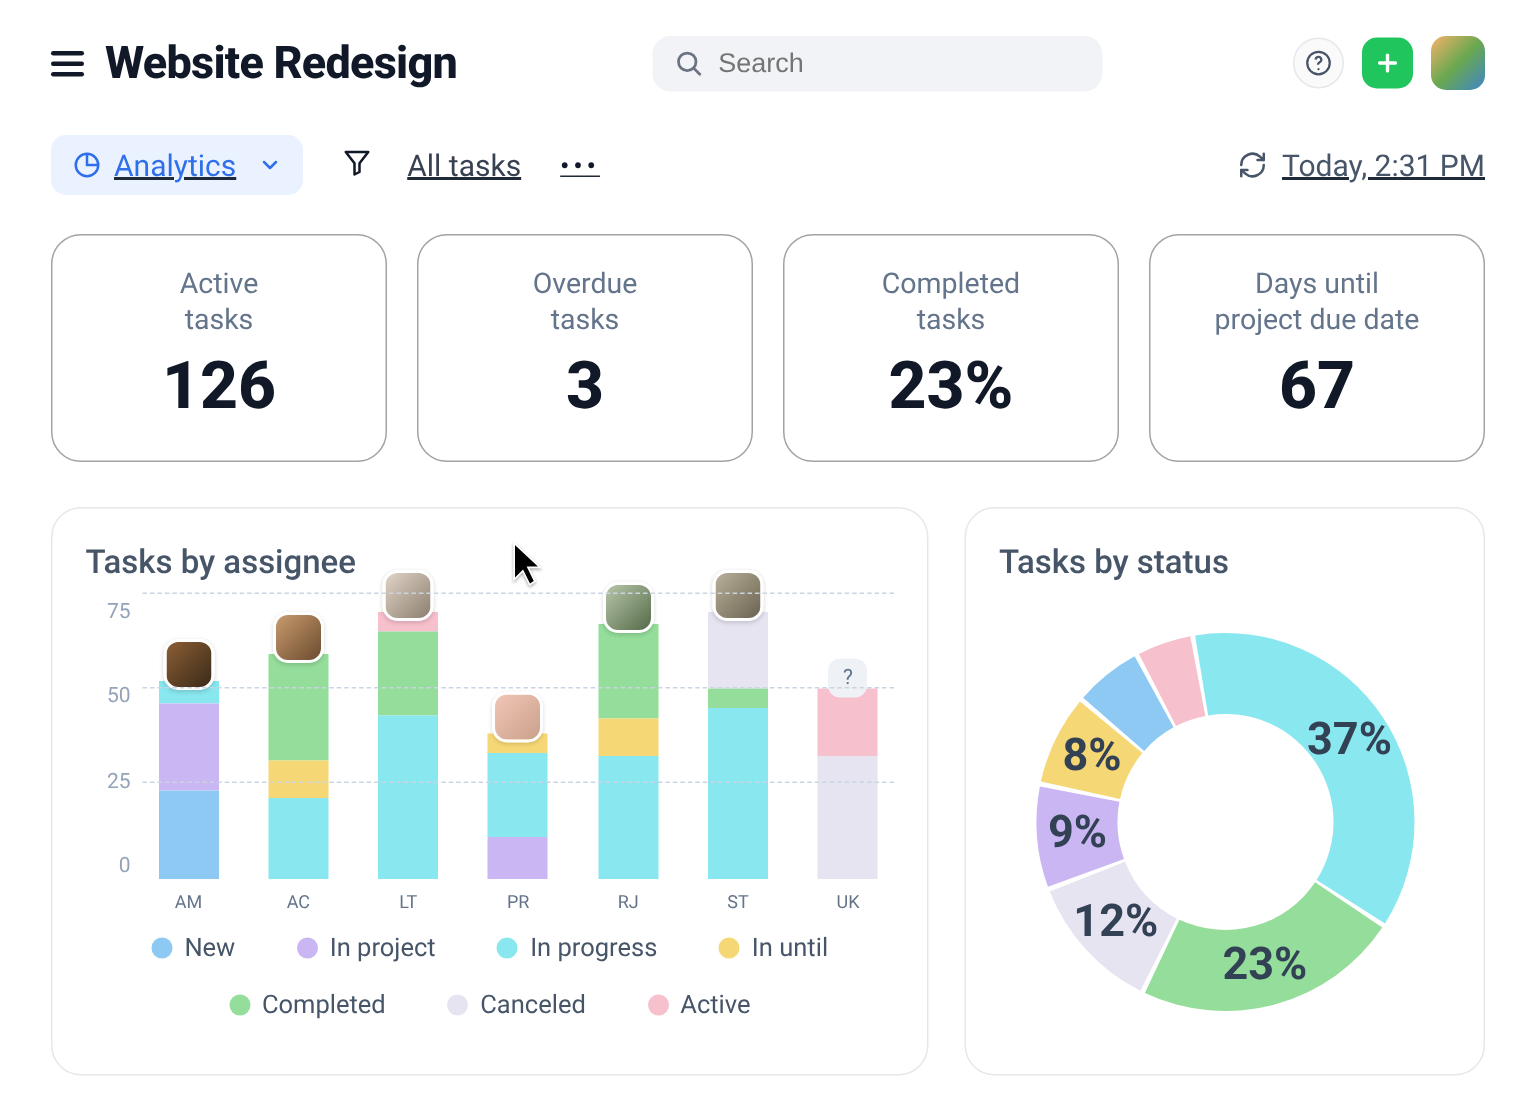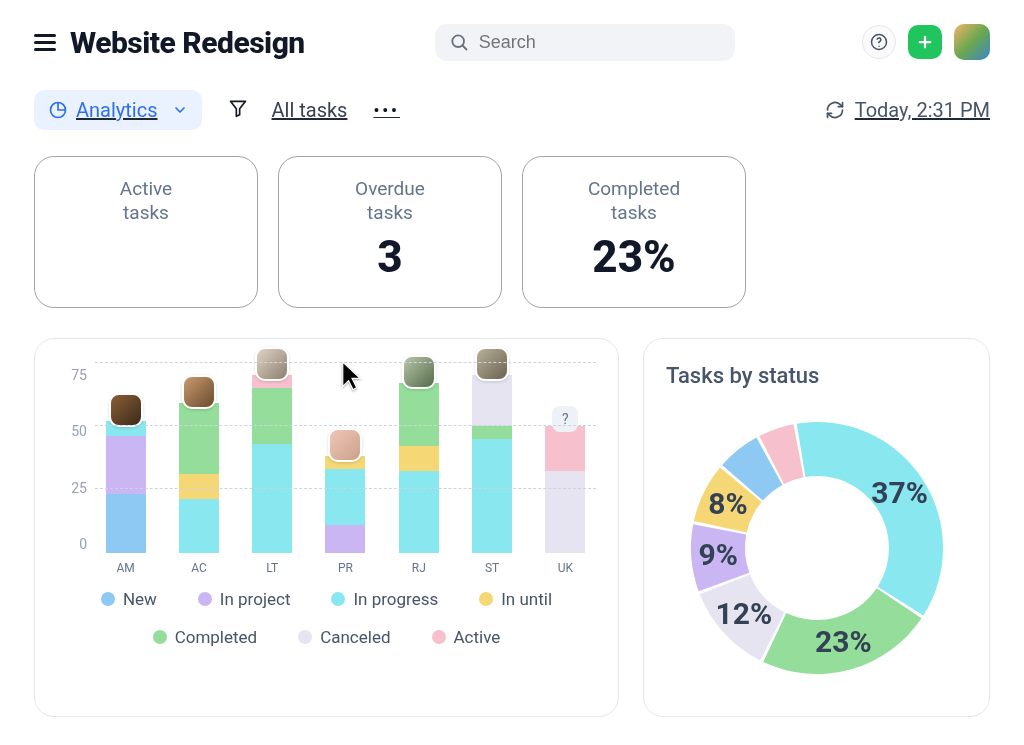--- a/index.html
+++ b/index.html
@@ -140,36 +140,43 @@
         <path d="M3 21v-5h5"></path>
       </svg>
     <span>Today, 2:31 PM</span>
   </div>
 </div>
 
 <div class="stats">
   <div class="stat-card">
     <div class="stat-label">Active
 tasks</div>
+    <div class="stat-value">126</div>
   </div>
   <div class="stat-card">
     <div class="stat-label">Overdue
 tasks</div>
     <div class="stat-value">3</div>
   </div>
   <div class="stat-card">
     <div class="stat-label">Completed
 tasks</div>
     <div class="stat-value">23%</div>
   </div>
+  <div class="stat-card">
+    <div class="stat-label">Days until
+project due date</div>
+    <div class="stat-value">67</div>
+  </div>
 </div>
 
 <div class="main">
 
   <div class="card">
+    <div class="card-title">Tasks by assignee</div>
 
     <div class="cursor">
       <svg width="24" height="30" viewBox="0 0 20 26">
           <path d="M2 1 L2 22 L7 17 L11 25 L14 23 L10 15 L17 15 Z" fill="#000" stroke="#fff" stroke-width="1"></path>
         </svg>
     </div>
 
     <div class="barchart-wrap">
       <div class="y-axis" id="y-axis">
           <span>75</span>

